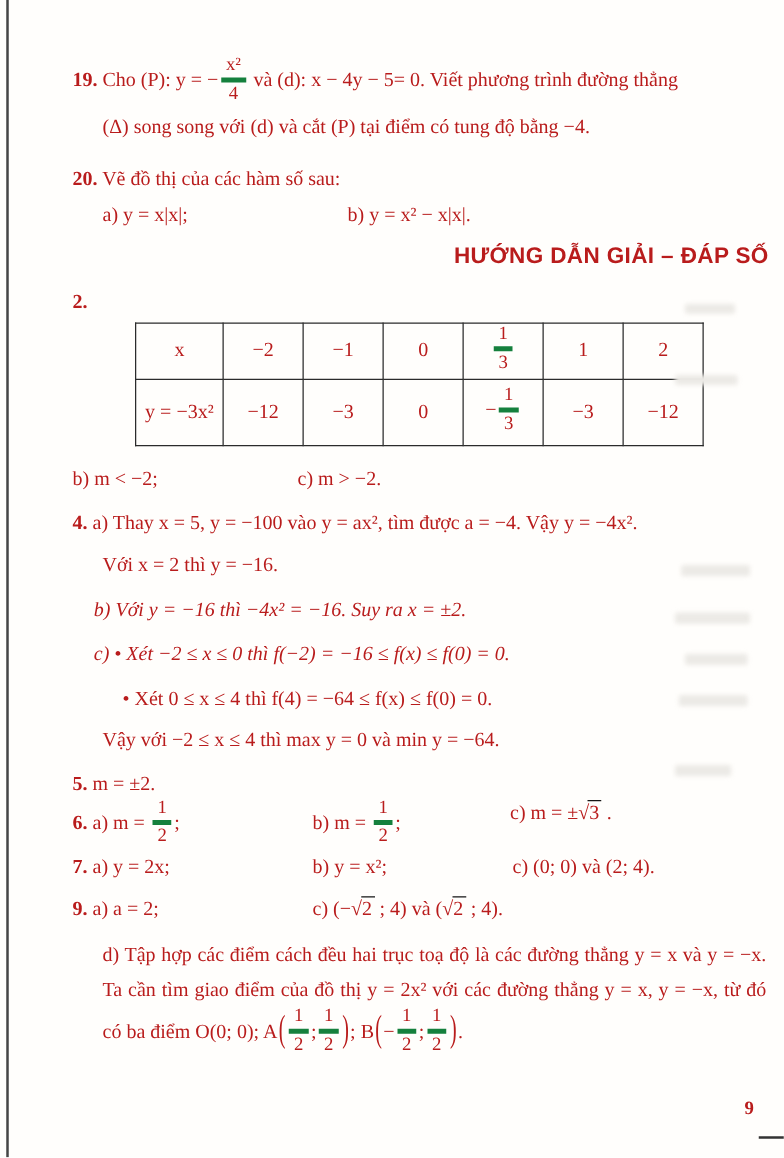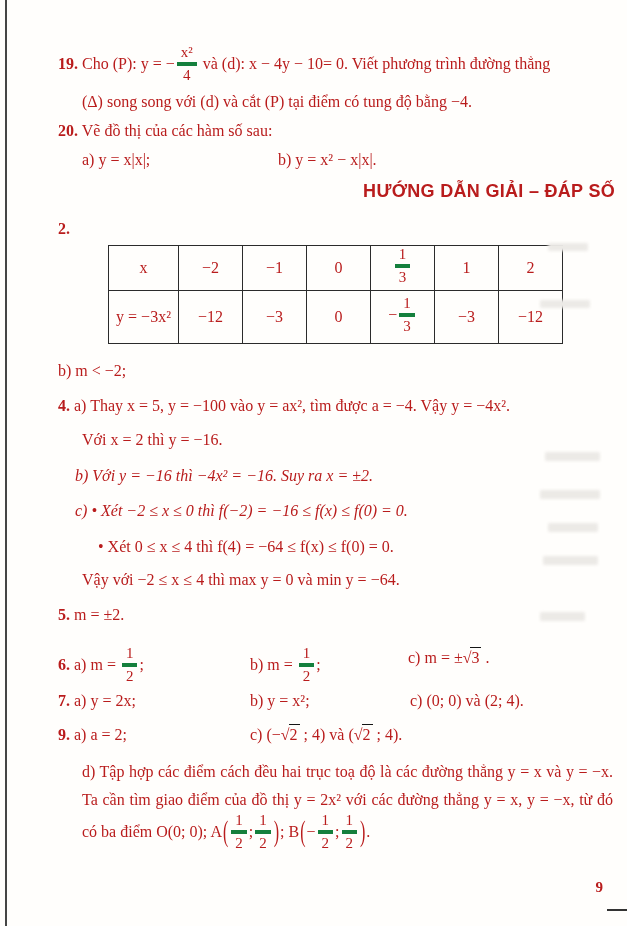--- a/index.html
+++ b/index.html
@@ -5,21 +5,21 @@
   html,body { margin:0; padding:0; background:#ffffff; }
   .page {
     position:relative; width:627px; height:926px;
     background:#fffefc; overflow:hidden;
     font-family:"Liberation Serif","DejaVu Serif",serif;
     font-size:16px; color:#b91c1c;padding-left:20px;
   }
   .content { padding:46px 32px 0 38px; }
   .pnum { font-weight:bold; }
   .line { line-height:1.4; }
-  .mb6{margin-bottom:6px}.mb7{margin-bottom:7px}.mb8{margin-bottom:20px}
+  .mb6{margin-bottom:6px}.mb7{margin-bottom:20px}.mb8{margin-bottom:0}
   .mb11{margin-bottom:11px}.mb12{margin-bottom:12px}.mb13{margin-bottom:13px}
   .ind24 { margin-left:24px; }
   .ind17 { margin-left:17px;font-style:italic; }
   .ind40 { margin-left:40px; }
 
   
   .frac { display:inline-block; vertical-align:middle; text-align:center; line-height:1; margin:0 2px; position:relative; top:-2px; }
   .frac .fn { display:block; padding:1px 4px 2px; border-bottom:4px solid #15803d; font-size:15px; }
   .frac .fd { display:block; padding:2px 4px 0; font-size:15px; }
 
@@ -68,21 +68,21 @@
   <div class="ghost" style="left:545px;top:452px;width:55px;height:9px;"></div>
   <div class="ghost" style="left:540px;top:490px;width:60px;height:9px;"></div>
   <div class="ghost" style="left:548px;top:523px;width:50px;height:9px;"></div>
   <div class="ghost" style="left:543px;top:556px;width:55px;height:9px;"></div>
   <div class="ghost" style="left:540px;top:612px;width:45px;height:9px;"></div>
 
   <div class="content">
 
     <div class="line mb6">
       <span class="pnum">19.</span>
-      <span>Cho (P): y = −</span><span class="frac"><span class="fn">x²</span><span class="fd">4</span></span><span> và (d): x − 4y − 10= 0. Viết phương trình đường thẳng</span>
+      <span>Cho (P): y = −</span><span class="frac"><span class="fn">x²</span><span class="fd">4</span></span><span> và (d): x − 4y − 5= 0. Viết phương trình đường thẳng</span>
     </div>
     <div class="line mb7 ind24">(Δ) song song với (d) và cắt (P) tại điểm có tung độ bằng −4.</div>
 
     <div class="line mb6">
       <span class="pnum">20.</span>
       <span>Vẽ đồ thị của các hàm số sau:</span>
     </div>
     <div class="cols mb6 ind24">
       <span class="cw196">a) y = x|x|;</span>
       <span class="cflex">b) y = x² − x|x|.</span>
@@ -120,20 +120,21 @@
         <td>0</td>
         <td><span>−</span><span class="frac"><span class="fn">1</span><span class="fd">3</span></span></td>
         <td>−3</td>
         <td>−12</td>
       </tr>
     </tbody>
       </table>
 
     <div class="cols mb13">
       <span class="cw180">b) m &lt; −2;</span>
+      <span class="cflex">c) m &gt; −2.</span>
     </div>
 
     <div class="line mb12">
       <span class="pnum">4.</span>
       <span>a) Thay x = 5, y = −100 vào y = ax², tìm được a = −4. Vậy y = −4x².</span>
     </div>
     <div class="line mb13 ind24">Với x = 2 thì y = −16.</div>
     <div class="line mb13 ind17">b) Với y = −16 thì −4x² = −16. Suy ra x = ±2.</div>
     <div class="line mb13 ind17">c) • Xét −2 ≤ x ≤ 0 thì f(−2) = −16 ≤ f(x) ≤ f(0) = 0.</div>
     <div class="line mb11 ind40">• Xét 0 ≤ x ≤ 4 thì f(4) = −64 ≤ f(x) ≤ f(0) = 0.</div>

